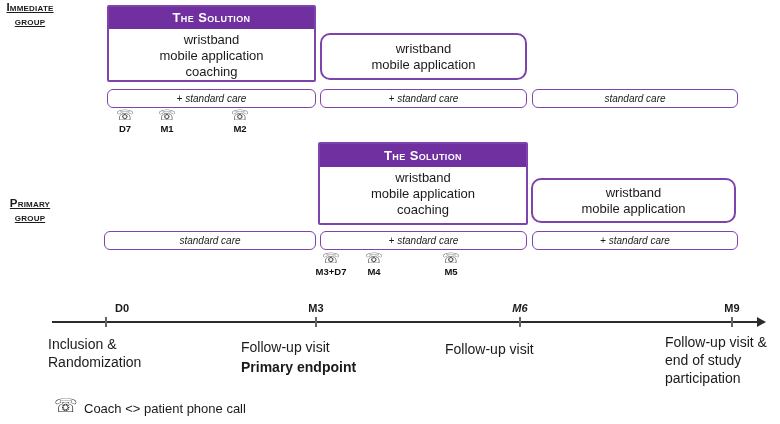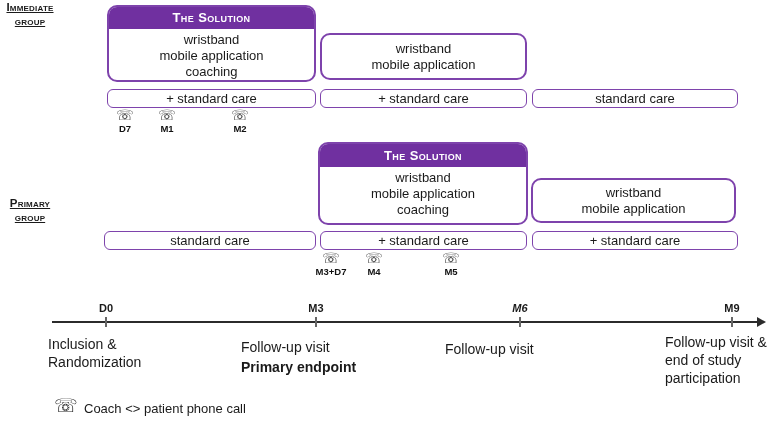--- a/index.html
+++ b/index.html
@@ -6,31 +6,31 @@
   html,body { margin:0; padding:0; background:#fff; }
   #canvas {
     position:relative; width:780px; height:424px; background:#fff;
     font-family:"Liberation Sans", sans-serif; color:var(--ink); overflow:hidden;
   }
   .abs { position:absolute; box-sizing:border-box; }
 
   .group-label { text-align:center; font-weight:700; font-variant:small-caps;
     font-size:11.5px; line-height:14px; letter-spacing:.2px;text-decoration:underline; }
 
-  .solution-box { border:2px solid var(--border); border-radius:10px; background:#fff; overflow:hidden; }
+  .solution-box { border:2px solid var(--border); border-radius:2px; background:#fff; overflow:hidden; }
   .solution-header { background:var(--purple); color:#fff; text-align:center;
     font-variant:small-caps; font-weight:600; font-size:13px; letter-spacing:.4px; }
   .solution-body { text-align:center; font-size:13px; line-height:16px; padding-top:3px; }
 
   .plain-box { border:2px solid var(--border); border-radius:10px; background:#fff;
     display:flex; flex-direction:column; align-items:center; justify-content:center;
     font-size:13px; line-height:16px; text-align:center; }
 
   .care-box { border:1.5px solid var(--border); border-radius:6px; background:#fff;
-    display:flex; align-items:center; justify-content:center; font-size:13px; }
+    display:flex; align-items:center; justify-content:center; font-size:10px;font-style:italic; }
 
   .call { width:48px; text-align:center; }
   .call .ph { font-size:14px; line-height:15px; color:#222; display:block; }
   .call .lbl { font-size:9.5px; font-weight:700; line-height:11px; color:#111; display:block; }
 
   .tl-line { height:2px; background:#2b2b2b; }
   .tl-arrow { width:0; height:0; border-left:9px solid #2b2b2b;
     border-top:5px solid transparent; border-bottom:5px solid transparent; }
   .tick-mark { width:2px; height:10px; background:#666; }
   .tick-label { width:44px; text-align:center; font-weight:700; font-size:11px; }
@@ -114,21 +114,21 @@
     <span class="lbl">M4</span>
   </div>
   <div class="abs call" style="left:427px;top:251px;">
     <span class="ph">☏</span>
     <span class="lbl">M5</span>
   </div>
 
   <div class="abs tl-line" style="left:52px;top:321px;width:712px;"></div>
   <div class="abs tl-arrow" style="left:757px;top:317px;"></div>
 
-  <div class="abs tick-label" style="left:84px;top:302px;">D0</div>
+  <div class="abs tick-label" style="left:100px;top:302px;">D0</div>
   <div class="abs tick-mark" style="left:105px;top:317px;"></div>
   <div class="abs tick-label" style="left:294px;top:302px;">M3</div>
   <div class="abs tick-mark" style="left:315px;top:317px;"></div>
   <div class="abs tick-label" style="left:498px;top:302px;font-style:italic;">M6</div>
   <div class="abs tick-mark" style="left:519px;top:317px;"></div>
   <div class="abs tick-label" style="left:710px;top:302px;">M9</div>
   <div class="abs tick-mark" style="left:731px;top:317px;"></div>
 
   <div class="abs desc" style="left:48px;top:335px;width:132px;">
     <div>Inclusion &amp;</div>

